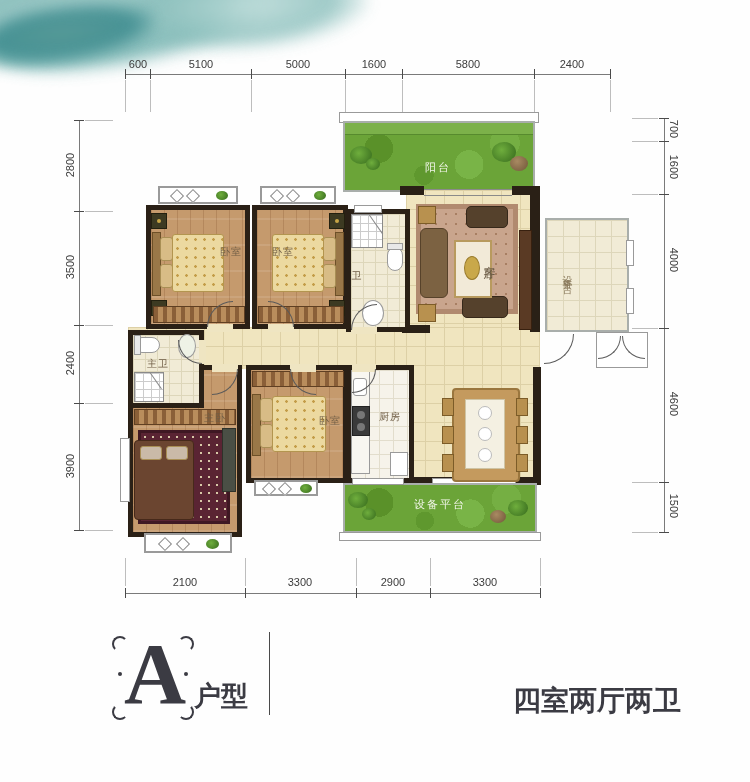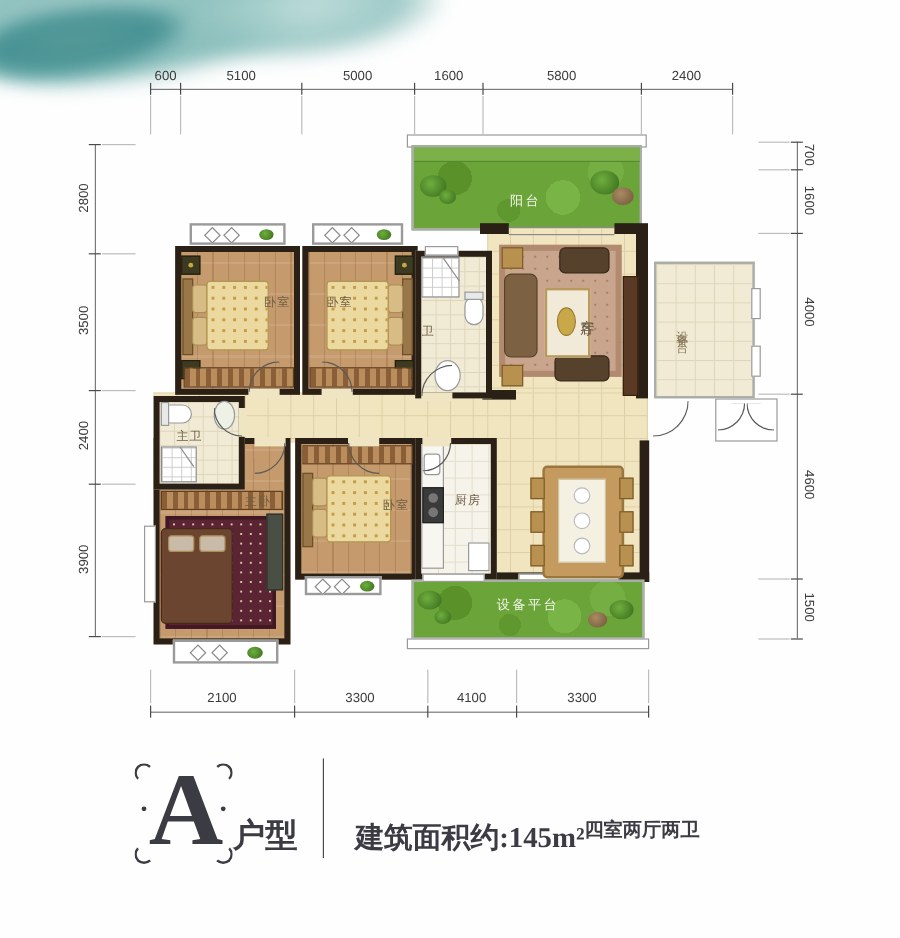--- a/index.html
+++ b/index.html
@@ -324,30 +324,29 @@
   <div class="tick-v" style="left:356px;top:588px;"></div>
   <div class="tick-v" style="left:430px;top:588px;"></div>
   <div class="tick-v" style="left:540px;top:588px;"></div>
   <div class="ext-v" style="left:125px;top:558px;height:28px;"></div>
   <div class="ext-v" style="left:245px;top:558px;height:28px;"></div>
   <div class="ext-v" style="left:356px;top:558px;height:28px;"></div>
   <div class="ext-v" style="left:430px;top:558px;height:28px;"></div>
   <div class="ext-v" style="left:540px;top:558px;height:28px;"></div>
   <span class="dim-label" style="left:163px;top:576px;">2100</span>
   <span class="dim-label" style="left:278px;top:576px;">3300</span>
-  <span class="dim-label" style="left:371px;top:576px;">4100</span>
+  <span class="dim-label" style="left:371px;top:576px;">2900</span>
   <span class="dim-label" style="left:463px;top:576px;">3300</span>
 
   <div class="abs" style="left:110px;top:630px;width:86px;height:96px;">
     <span class="ftxt" style="left:14px;top:-4px;font-size:86px;line-height:96px;">A</span>
     <div class="curl" style="left:2px;top:6px;width:12px;height:12px;border-right-color:transparent;border-bottom-color:transparent;"></div>
     <div class="curl" style="left:68px;top:6px;width:12px;height:12px;border-left-color:transparent;border-bottom-color:transparent;"></div>
     <div class="curl" style="left:2px;top:74px;width:12px;height:12px;border-right-color:transparent;border-top-color:transparent;"></div>
     <div class="curl" style="left:68px;top:74px;width:12px;height:12px;border-left-color:transparent;border-top-color:transparent;"></div>
     <div class="abs" style="left:8px;top:42px;width:4px;height:4px;border-radius:50%;background:#3b3b43;"></div>
     <div class="abs" style="left:74px;top:42px;width:4px;height:4px;border-radius:50%;background:#3b3b43;"></div>
   </div>
   <span class="ftxt" style="left:194px;top:678px;font-size:27px;">户型</span>
   <div class="abs" style="left:269px;top:632px;width:1px;height:83px;background:#4a4a4a;"></div>
-  <span class="ftxt" style="left:296px;top:682px;font-size:24px;">建筑面积约:145m²</span>
-  <span class="ftxt" style="left:487px;top:682px;font-size:16px;">四室两厅两卫</span>
+  <span class="ftxt" style="left:513px;top:682px;font-size:28px;">四室两厅两卫</span>
 
 </div>
 
 </body></html>

